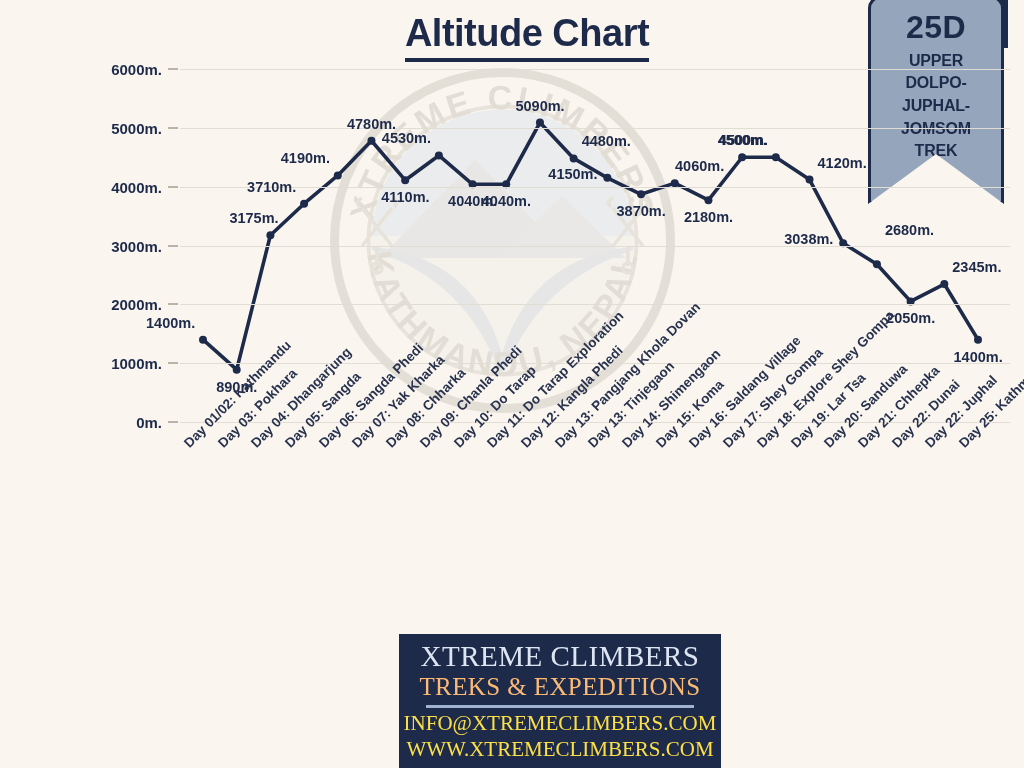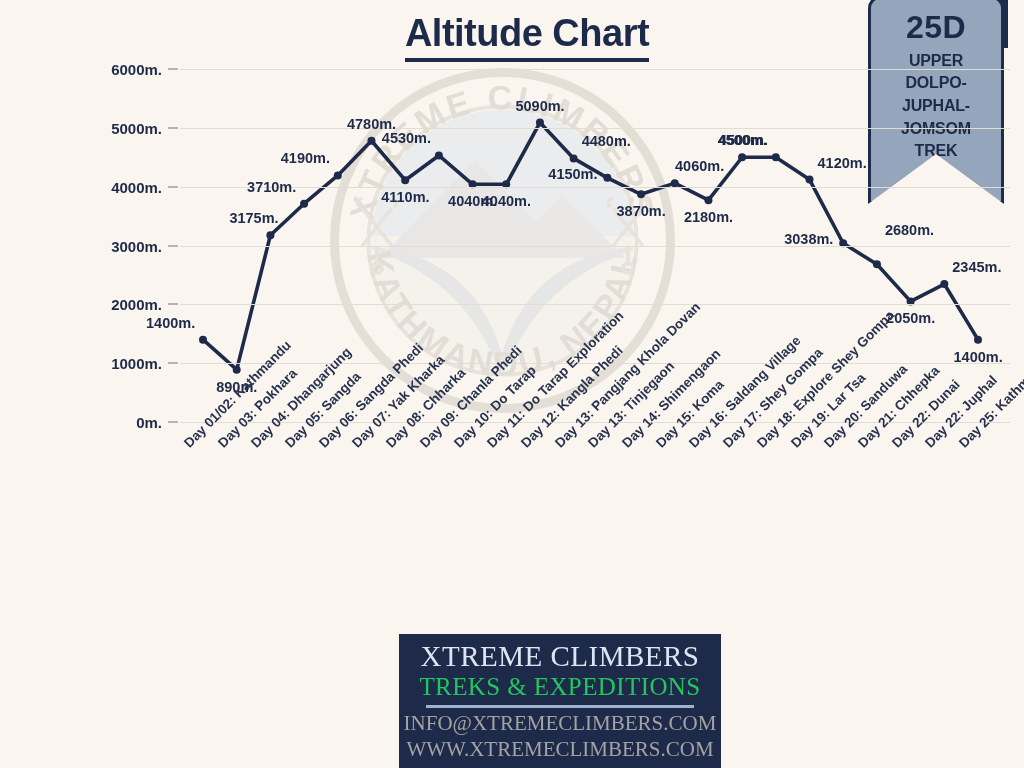--- a/index.html
+++ b/index.html
@@ -83,23 +83,23 @@
   }
 
   
   .footer{
     position:absolute;left:399px;top:634px;width:322px;height:134px;
     background:#1d2a4a;
     display:flex;flex-direction:column;align-items:center;
     padding-top:7px;box-sizing:border-box;
   }
   .f1{font-family:"Liberation Serif",serif;font-size:29px;color:#dde5f3;letter-spacing:.5px;line-height:1.1;}
-  .f2{font-family:"Liberation Serif",serif;font-size:25px;color:#22c55e;letter-spacing:.4px;line-height:1.15;}
+  .f2{font-family:"Liberation Serif",serif;font-size:25px;color:#fdba74;letter-spacing:.4px;line-height:1.15;}
   .frule{width:268px;height:3px;background:#9fb2d0;margin:3px 0 2px;}
-  .f3{font-family:"Liberation Serif",serif;font-size:21px;color:#a3a3a3;line-height:1.25;}
+  .f3{font-family:"Liberation Serif",serif;font-size:21px;color:#fde047;line-height:1.25;}
 </style>
 </head>
 <body>
 
 <div id="stage">
 
   <div class="title">
     <span>Altitude Chart</span>
   </div>
 

